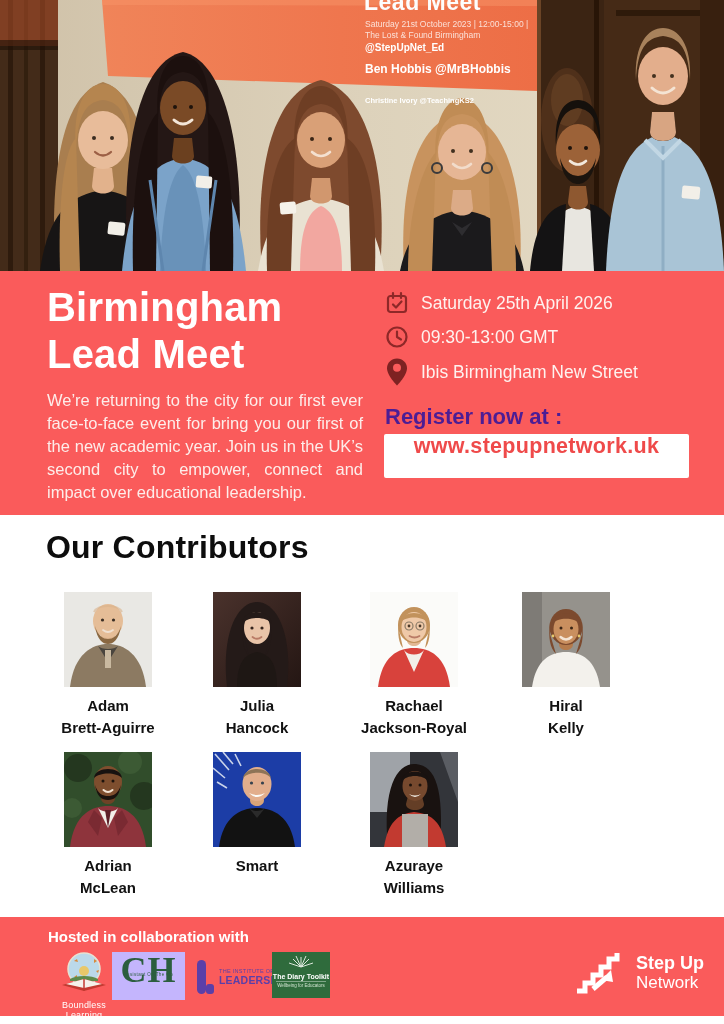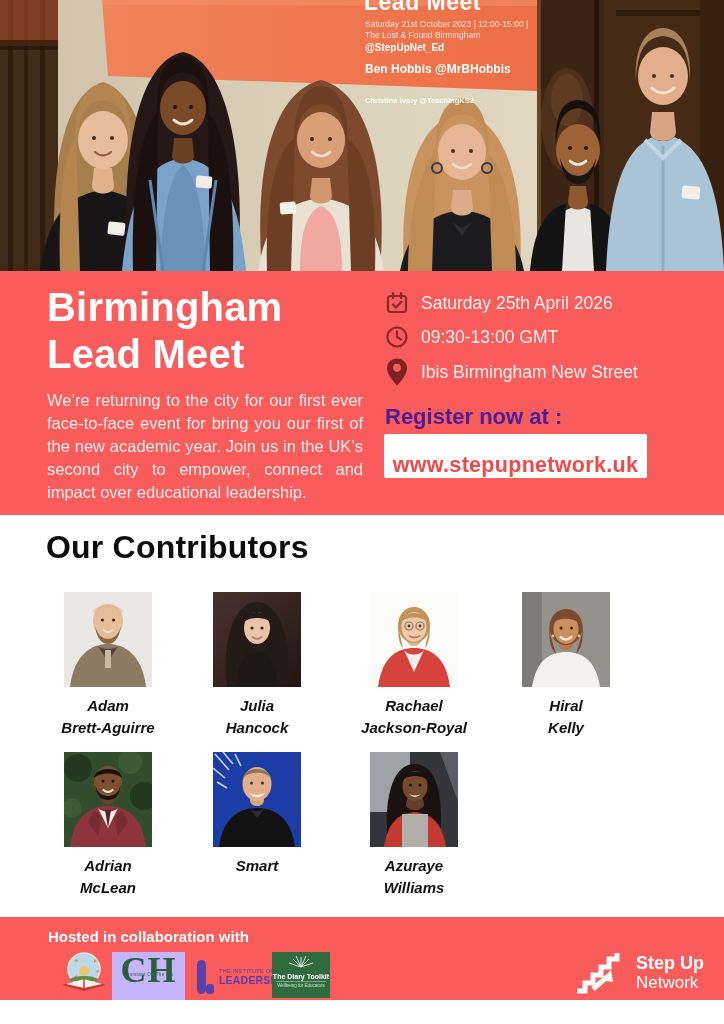--- a/index.html
+++ b/index.html
@@ -18,34 +18,34 @@
   .scr-sp2{position:absolute;left:1px;top:76px;font-size:7.5px;font-weight:700;color:#fff;margin-top:20px;}
 
   
   .hero{position:absolute;left:0;top:271px;width:724px;height:244px;background:#FA5B5B;color:#fff;}
   .hero-title{position:absolute;left:47px;top:13px;font-size:40px;line-height:47px;font-weight:800;letter-spacing:.2px;}
   .hero-title span{display:block;}
   .hero-desc{position:absolute;left:47px;top:118px;width:316px;font-size:16.5px;line-height:23px;color:#FDEDEA;text-align:justify;}
   .detail-row{position:absolute;left:385px;display:flex;align-items:center;}
   .detail-row .txt{margin-left:12px;font-size:17.5px;color:#FEF2EF;white-space:nowrap;}
   .reg-label{position:absolute;left:385px;top:133px;font-size:22px;font-weight:700;color:#4c1d95;}
-  .reg-box{position:absolute;left:384px;top:163px;width:263px;height:44px;background:#fff;border-radius:2px;
-           display:flex;align-items:flex-end;justify-content:center;cursor:pointer;}
+  .reg-box{position:absolute;left:384px;top:163px;width:305px;height:44px;background:#fff;border-radius:2px;
+           display:flex;align-items:flex-start;justify-content:center;cursor:pointer;}
   .reg-box span{font-size:21.5px;font-weight:700;color:#EF4A4A;letter-spacing:.3px;}
 
   
   .contrib{position:absolute;left:0;top:515px;width:724px;height:340px;background:#fff;}
   .contrib h2{position:absolute;left:46px;top:14px;margin:0;font-size:32px;font-weight:800;color:#0d0d0d;letter-spacing:.2px;}
-  .card{position:absolute;width:160px;text-align:center;font-style:italic;}
+  .card{position:absolute;width:160px;text-align:center;}
   .card .pic{width:88px;height:95px;margin:0 auto;overflow:hidden;background:#eee;}
   .card .pic svg{display:block;}
   .card .cname{margin-top:8px;font-size:15px;font-weight:700;color:#111;line-height:22px;}
 
   
-  .footer{position:absolute;left:0;top:917px;width:724px;height:83px;background:#FA5B5B;}
+  .footer{position:absolute;left:0;top:917px;width:724px;height:99px;background:#FA5B5B;}
   .foot-head{position:absolute;left:48px;top:11px;font-size:15px;font-weight:700;color:#fff;}
   .logo{position:absolute;}
   .logo-boundless{left:44px;top:34px;width:80px;text-align:center;}
   .logo-boundless .lbl{margin-top:1px;font-size:9px;color:#fff;letter-spacing:.2px;}
   .logo-ch{left:112px;top:35px;width:73px;height:48px;background:#c4b5fd;display:flex;align-items:flex-start;justify-content:center;}
   .logo-ch .ch-big{font-family:"Liberation Serif",serif;font-size:36px;font-weight:700;color:#2C5E3F;letter-spacing:1px;line-height:1;}
   .logo-ch .ch-tag{position:absolute;left:0;top:20px;width:100%;text-align:center;font-size:4.5px;letter-spacing:.4px;color:#2C5E3F;}
   .logo-iol{left:196px;top:42px;display:flex;align-items:center;}
   .iol-text{margin-left:5px;color:#5B3FA8;}
   .iol-l1{font-size:5.5px;letter-spacing:.3px;}

